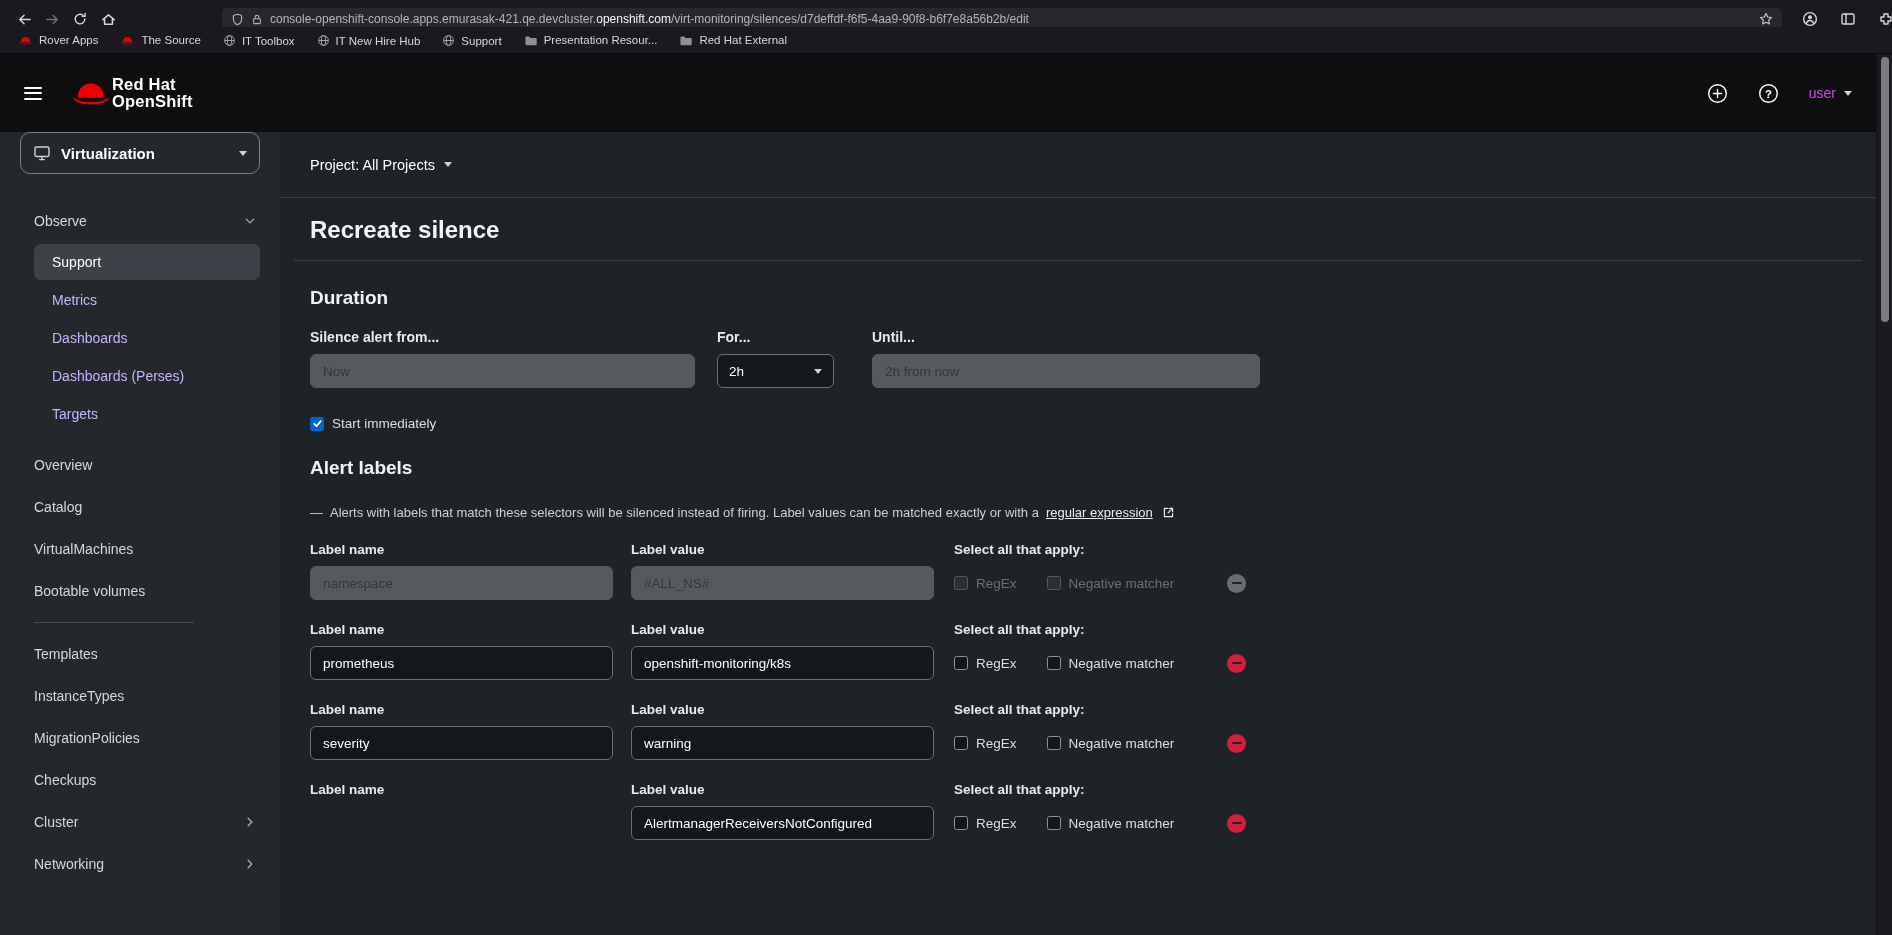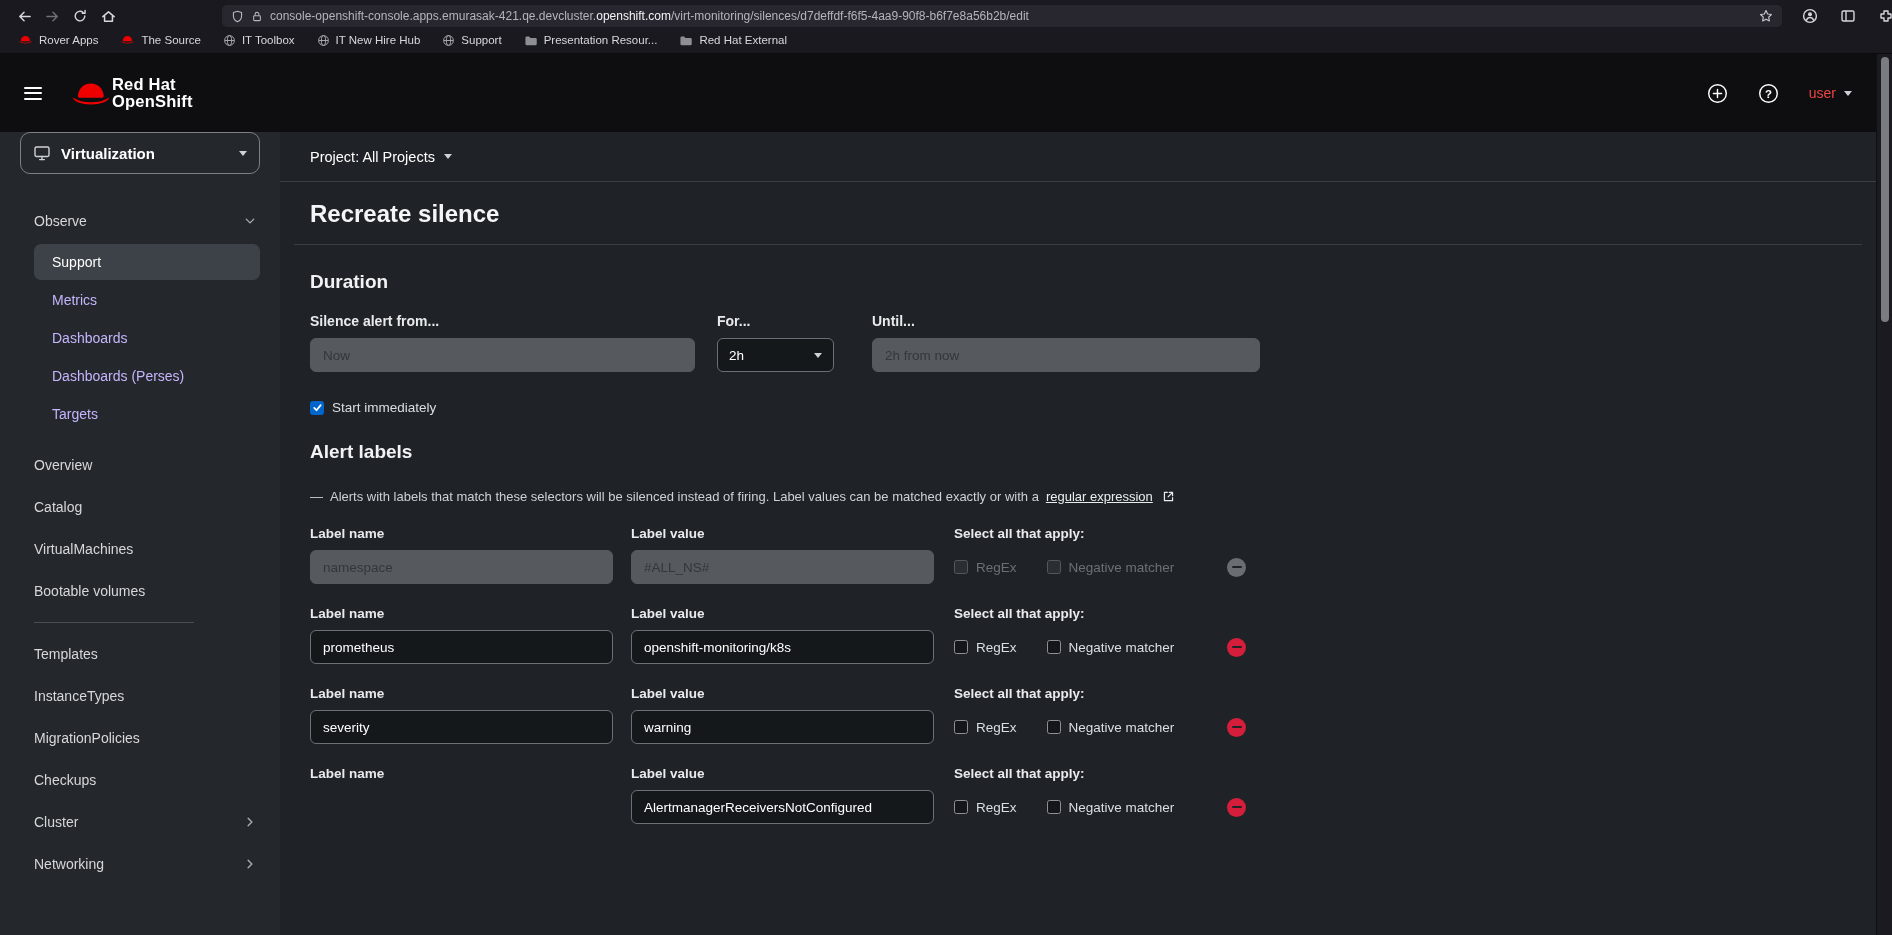--- a/index.html
+++ b/index.html
@@ -1,59 +1,59 @@
 <!DOCTYPE html>
 <html style="--brand-red: #ee0000; --primary-blue: #0066cc; --danger-red: #d41e3c; --masthead-bg: #0e0e10; --sidebar-bg: #24272b; --content-bg: #1f2327;"><head>
 <meta charset="utf-8">
 <style>
   * { margin:0; padding:0; box-sizing:border-box; }
   html,body { width:1892px; height:935px; background:#1a191f; font-family:"Liberation Sans",sans-serif; overflow:hidden; }
   .screen { width:1892px; height:935px; display:flex; flex-direction:column; }
 
   
-  .nav-toolbar { height:27px; background:#1a191f; display:flex; align-items:flex-end; padding:0 10px; flex:none; }
+  .nav-toolbar { height:27px; background:#1a191f; display:flex; align-items:flex-start; padding:8px 10px; flex:none; }
   .tb-btn { width:28px; height:22px; display:flex; align-items:center; justify-content:center; color:#d6d6db; flex:none; }
   .urlbar { flex:1; height:22px; margin-left:100px; margin-right:14px; background:#28272f; border-radius:5px; display:flex; align-items:center; padding:0 9px; gap:7px; color:#b4b4bc; font-size:12px; white-space:nowrap; overflow:hidden; }
   .url-text { flex:1; overflow:hidden; text-overflow:ellipsis; }
   .url-domain { color:#f4f4f6; }
   .tb-right { display:flex; align-items:center; gap:10px; flex:none; }
   .bookmarks-bar { height:27px; background:#1a191f; display:flex; align-items:center; padding:0 10px; gap:6px; flex:none; border-bottom:1px solid #0c0c0f; }
-  .bookmark { display:flex; align-items:flex-start; gap:6px; padding:3px 8px; border-radius:4px; color:#d8d8dc; font-size:11.5px; white-space:nowrap; }
+  .bookmark { display:flex; align-items:flex-end; gap:6px; padding:3px 8px; border-radius:4px; color:#d8d8dc; font-size:11.5px; white-space:nowrap; }
 
   
   .below-row { flex:1; display:flex; min-height:0; }
   .app-col { flex:1; display:flex; flex-direction:column; min-width:0; }
   .scroll-col { width:16px; background:#1b1a20; position:relative; flex:none; border-left:1px solid #101014; }
   .scroll-thumb { position:absolute; top:3px; left:4px; width:8px; height:265px; background:#7b7b82; border-radius:4px; }
 
   .masthead { height:78px; background:var(--masthead-bg,#0e0e10); display:flex; align-items:center; padding:0 24px; flex:none; }
   .hamburger { width:18px; display:flex; flex-direction:column; gap:3.5px; margin-right:28px; }
   .hamburger i { display:block; height:2px; background:#ffffff; border-radius:1px; }
   .brand { display:flex; align-items:center; }
   .brand-text { color:#fff; font-size:16.5px; font-weight:700; line-height:17px; letter-spacing:.2px; }
   .mast-right { margin-left:auto; display:flex; align-items:center; gap:30px; }
-  .user-menu { display:flex; align-items:center; gap:8px; color:#ef4444; font-size:14px; }
+  .user-menu { display:flex; align-items:center; gap:8px; color:#d946ef; font-size:14px; }
 
   .app-body { flex:1; display:flex; min-height:0; }
 
   
   .sidebar { width:280px; background:var(--sidebar-bg,#24272b); flex:none; overflow:hidden; }
   .persp { margin:0 20px 26px 20px; height:42px; border:1px solid #7c8085; border-radius:10px; display:flex; align-items:center; gap:10px; padding:0 12px; color:#fff; font-weight:700; font-size:15px; }
   .persp .spacer { flex:1; }
   .nav-item { padding:13px 24px 13px 34px; font-size:14px; color:#d6d8da; display:flex; align-items:center; }
   .nav-item .spacer { flex:1; }
   .nav-sub { margin:2px 20px 2px 34px; padding:10px 10px 10px 18px; font-size:14px; color:#c4b5fd; border-radius:7px; }
   .nav-sub.active { background:#3d4248; color:#fff; }
   .nav-group { margin-bottom:12px; }
   .nav-divider { border:none; border-top:1px solid #4a4e53; width:160px; margin:10px 0 10px 34px; }
   .caret-down { width:0; height:0; border-left:4.5px solid transparent; border-right:4.5px solid transparent; border-top:5.5px solid #cfd2d5; display:inline-block; }
 
   
   .content { flex:1; background:var(--content-bg,#1f2327); display:flex; flex-direction:column; min-width:0; overflow:hidden; }
-  .project-bar { height:50px; flex:none; display:flex; align-items:center; gap:9px; padding:0 30px; color:#fff; font-size:14.5px; border-bottom:1px solid #3b3f44; }
+  .project-bar { height:66px; flex:none; display:flex; align-items:center; gap:9px; padding:0 30px; color:#fff; font-size:14.5px; border-bottom:1px solid #3b3f44; }
   .page-scroll { padding:18px 30px 0 30px; overflow:hidden; }
   .page-title { font-size:24px; font-weight:700; color:#f4f5f6; }
   .page-desc { margin-top:22px; font-size:13px; color:#ced1d4; }
   .rule { border:none; border-top:1px solid #3b3f44; margin:16px -16px 0 -16px; }
   .sect-heading { margin-top:26px; font-size:19px; font-weight:700; color:#f1f2f3; }
 
   .form-row { display:flex; margin-top:20px; }
   .f-label { font-size:14px; font-weight:700; color:#e8eaec; margin-bottom:9px; }
   .f-col-from { width:385px; }
   .f-col-for { width:117px; margin-left:22px; }

